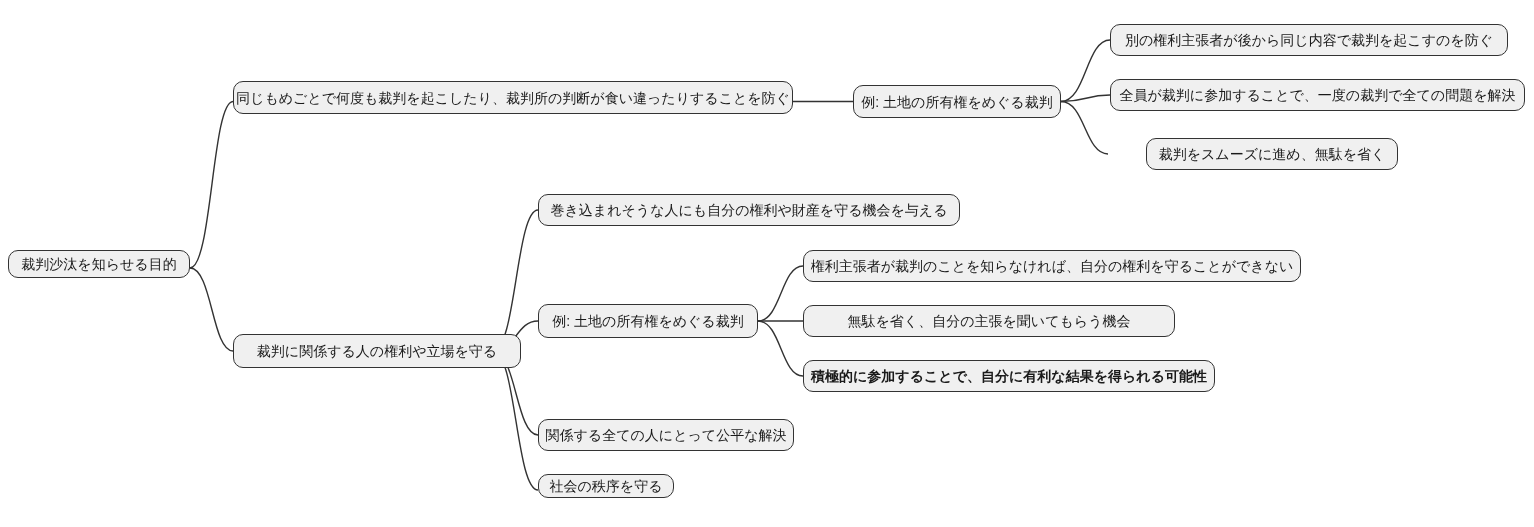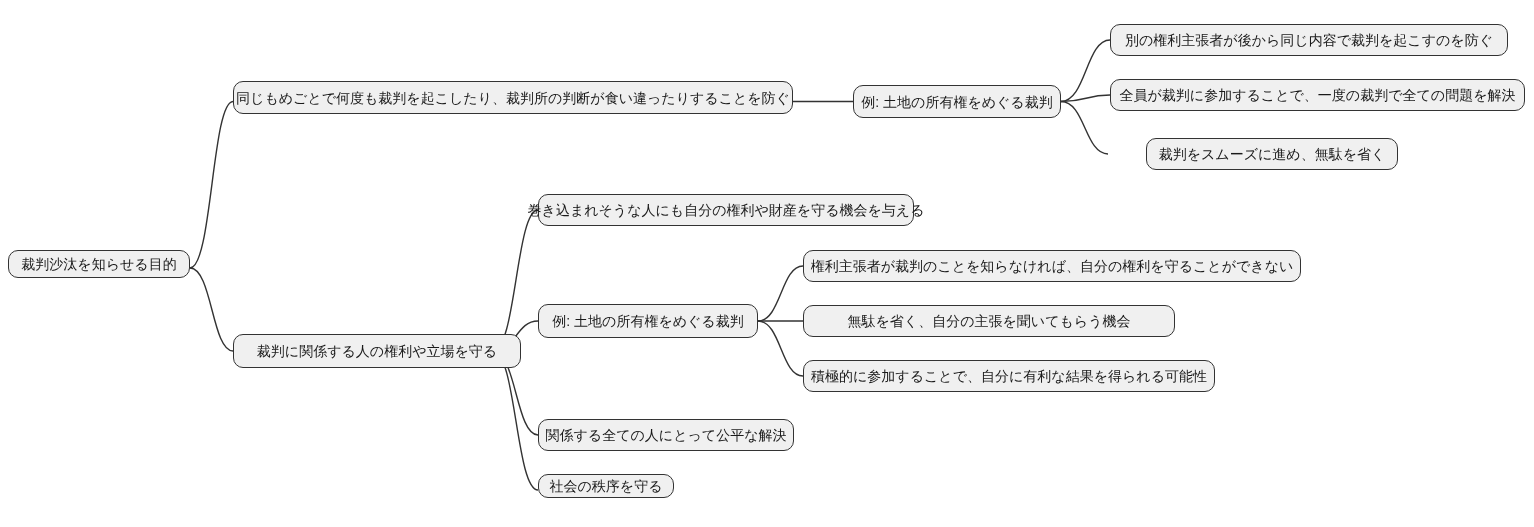--- a/index.html
+++ b/index.html
@@ -65,27 +65,27 @@
   <div class="node" style="left:853px; top:85px; width:208px; height:33px;">例: 土地の所有権をめぐる裁判</div>
 
   <div class="node" style="left:1110px; top:24px; width:398px; height:32px;">別の権利主張者が後から同じ内容で裁判を起こすのを防ぐ</div>
 
   <div class="node" style="left:1110px; top:79px; width:415px; height:32px;text-align:right;">全員が裁判に参加することで、一度の裁判で全ての問題を解決</div>
 
   <div class="node" style="left:1108px; top:138px; width:252px; height:32px;margin-left:38px;">裁判をスムーズに進め、無駄を省く</div>
 
   <div class="node" style="left:233px; top:334px; width:288px; height:34px;">裁判に関係する人の権利や立場を守る</div>
 
-  <div class="node" style="left:538px; top:194px; width:376px; height:32px;">巻き込まれそうな人にも自分の権利や財産を守る機会を与える</div>
+  <div class="node" style="left:538px; top:194px; width:422px; height:32px;">巻き込まれそうな人にも自分の権利や財産を守る機会を与える</div>
 
   <div class="node" style="left:538px; top:304px; width:220px; height:34px;">例: 土地の所有権をめぐる裁判</div>
 
   <div class="node" style="left:803px; top:250px; width:498px; height:32px;">権利主張者が裁判のことを知らなければ、自分の権利を守ることができない</div>
 
   <div class="node" style="left:803px; top:305px; width:372px; height:32px;">無駄を省く、自分の主張を聞いてもらう機会</div>
 
-  <div class="node" style="left:803px; top:360px; width:412px; height:32px;">積極的に参加することで、自分に有利な結果を得られる可能性</div>
+  <div class="node" style="left:803px; top:360px; width:412px; height:32px;font-weight:bold;">積極的に参加することで、自分に有利な結果を得られる可能性</div>
 
   <div class="node" style="left:538px; top:419px; width:256px; height:32px;text-align:right;">関係する全ての人にとって公平な解決</div>
 
   <div class="node" style="left:538px; top:474px; width:136px; height:24px;">社会の秩序を守る</div>
 
 </div>
 
 </body></html>

